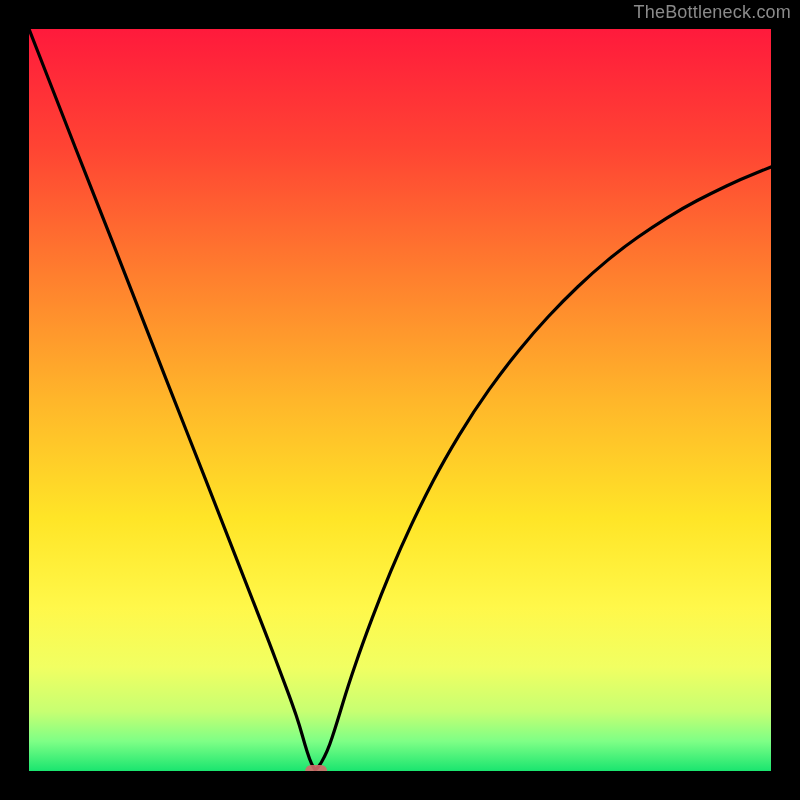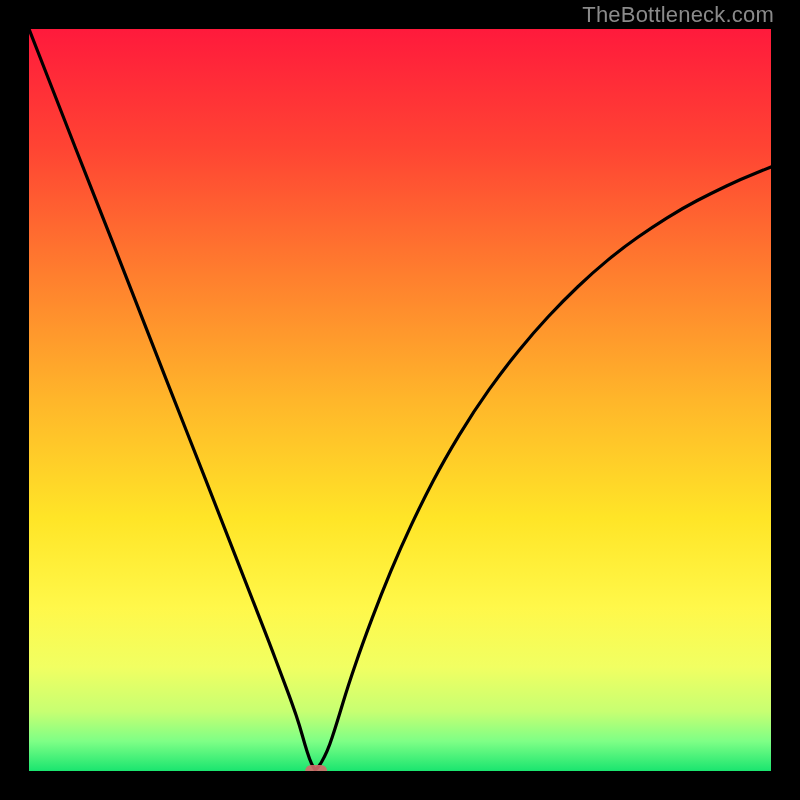--- a/index.html
+++ b/index.html
@@ -15,23 +15,23 @@
     position: absolute;
     left: 29px;
     top: 29px;
     width: 742px;
     height: 742px;
     background: #000;
   }
   .watermark {
     position: absolute;
     top: 2px;
-    right: 26px;
+    right: 9px;
     color: #8a8a8a;
-    font-size: 22px;
+    font-size: 18px;
     letter-spacing: 0.2px;
     user-select: none;
   }
   svg { display: block; }
 </style>
 </head>
 <body>
 
 <div class="watermark">TheBottleneck.com</div>
 

